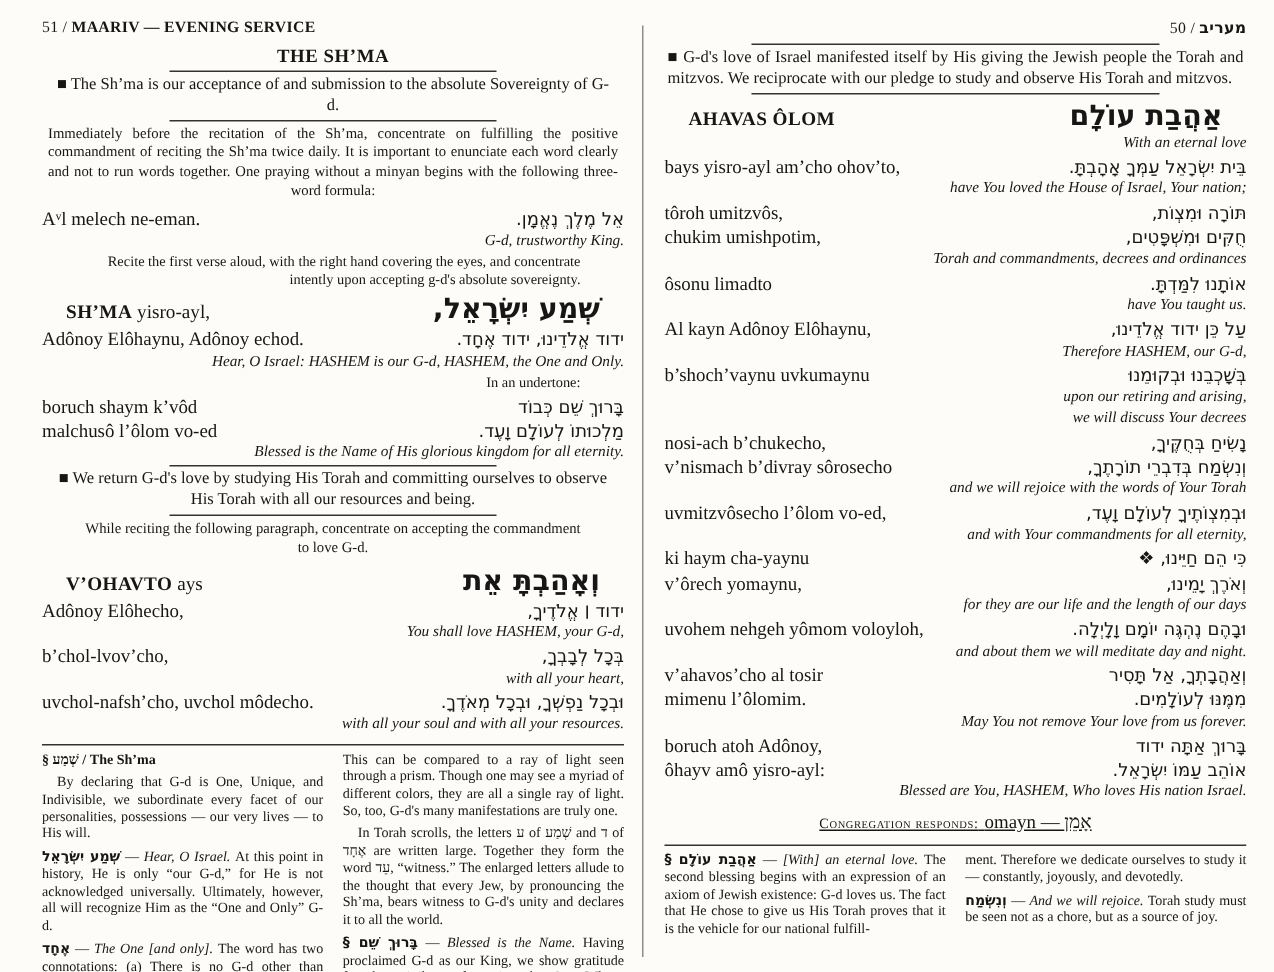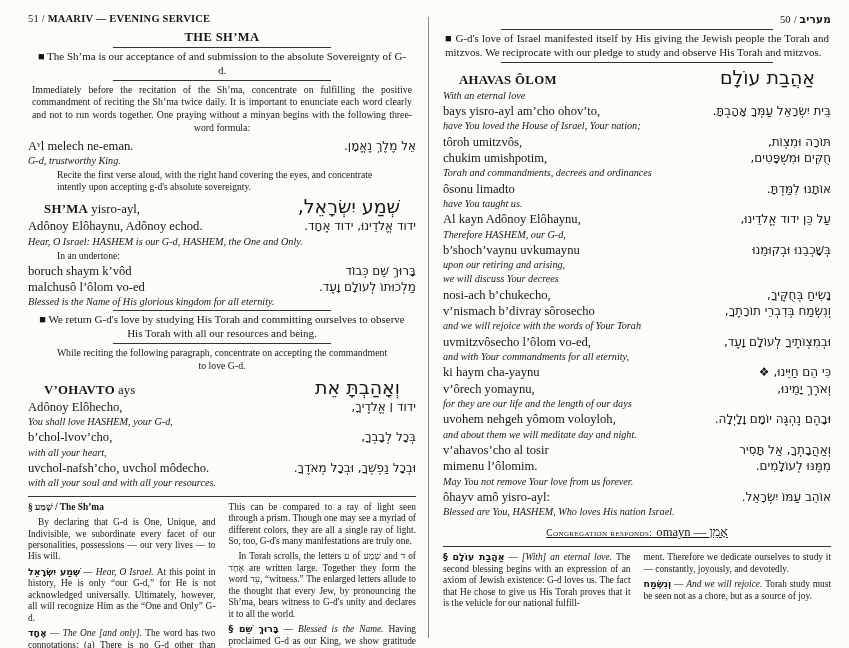--- a/index.html
+++ b/index.html
@@ -30,23 +30,23 @@
   .centernote{font-size:9.8px;line-height:1.3;text-align:center;margin:3px 26px 3px;}
 
   
   .line{margin:0;}
   .pairrow{display:flex;justify-content:space-between;align-items:baseline;line-height:1.22;margin:1px 0;}
   .lat{font-size:12.6px;white-space:nowrap;}
   .latb{font-weight:bold;letter-spacing:.3px;}
   .heb{font-size:12px;direction:rtl;unicode-bidi:embed;white-space:nowrap;
        font-family:"DejaVu Sans","DejaVu Serif",sans-serif;}
   .t-pair-big .pairrow{margin:3px 16px 1px;}
-  .t-pair-big .heb{font-size:19px;font-weight:normal;text-align:right;}
+  .t-pair-big .heb{font-size:19px;font-weight:bold;text-align:right;}
   .t-pair-big .lat{font-size:12.8px;}
-  .transd{font-style:italic;font-size:10.2px;line-height:1.2;text-align:left;margin:0 0 2px;}
+  .transd{font-style:italic;font-size:10.2px;line-height:1.2;text-align:right;margin:0 0 2px;}
   .t-note .transd{font-style:normal;font-size:9.6px;max-width:330px;margin:2px auto 2px;}
 
   
   .cong{text-align:center;margin:4px 0 2px;text-decoration:underline;}
   .cong-label{font-variant:small-caps;font-size:9.5px;letter-spacing:.4px;}
   .cong-resp{font-size:12.6px;}
 
   
   .fnrule{border-top:1px solid #35332e;margin:6px 0 4px;}
   .fncols{display:flex;gap:13px;}
@@ -349,20 +349,27 @@
       <span class="heb">מִמֶּנּוּ לְעוֹלָמִים.</span>
     </div>
 
   </div>
         <div class="line t-trans">
 
     <div class="transd">May You not remove Your love from us forever.</div>
   </div>
         <div class="line t-pair">
     <div class="pairrow">
+      <span class="lat"><b class="latb"></b><span>boruch atoh Adônoy,</span></span>
+      <span class="heb">בָּרוּךְ אַתָּה ידוד</span>
+    </div>
+
+  </div>
+        <div class="line t-pair">
+    <div class="pairrow">
       <span class="lat"><b class="latb"></b><span>ôhayv amô yisro-ayl:</span></span>
       <span class="heb">אוֹהֵב עַמּוֹ יִשְׂרָאֵל.</span>
     </div>
 
   </div>
         <div class="line t-trans">
 
     <div class="transd">Blessed are You, HASHEM, Who loves His nation Israel.</div>
   </div>
       </div>

